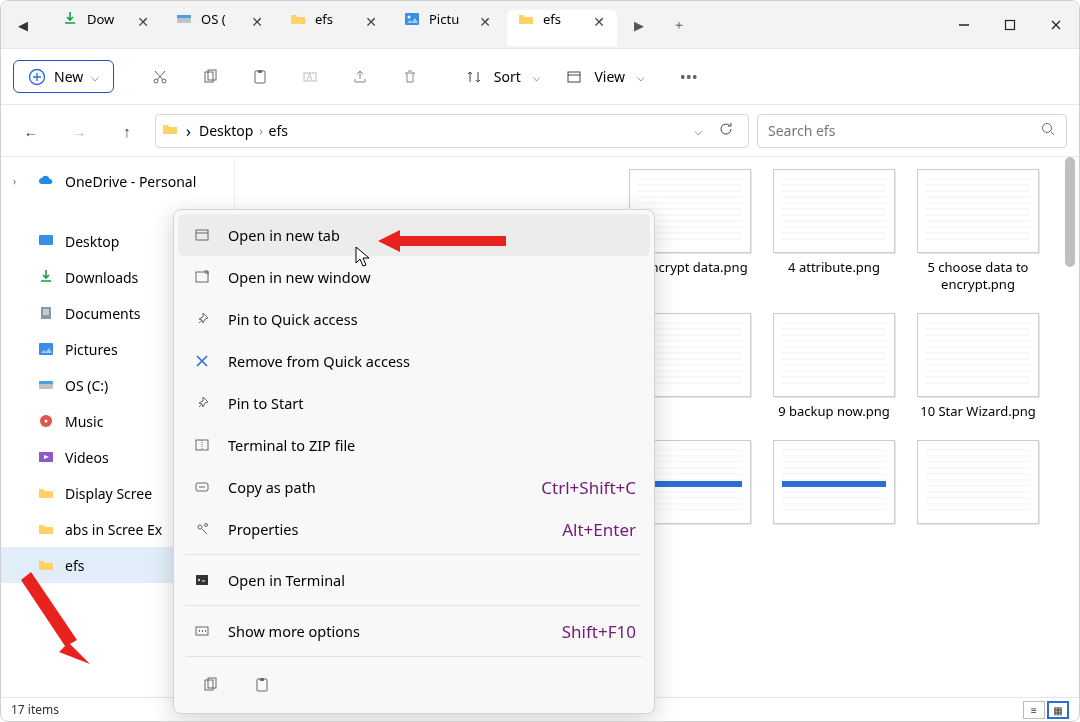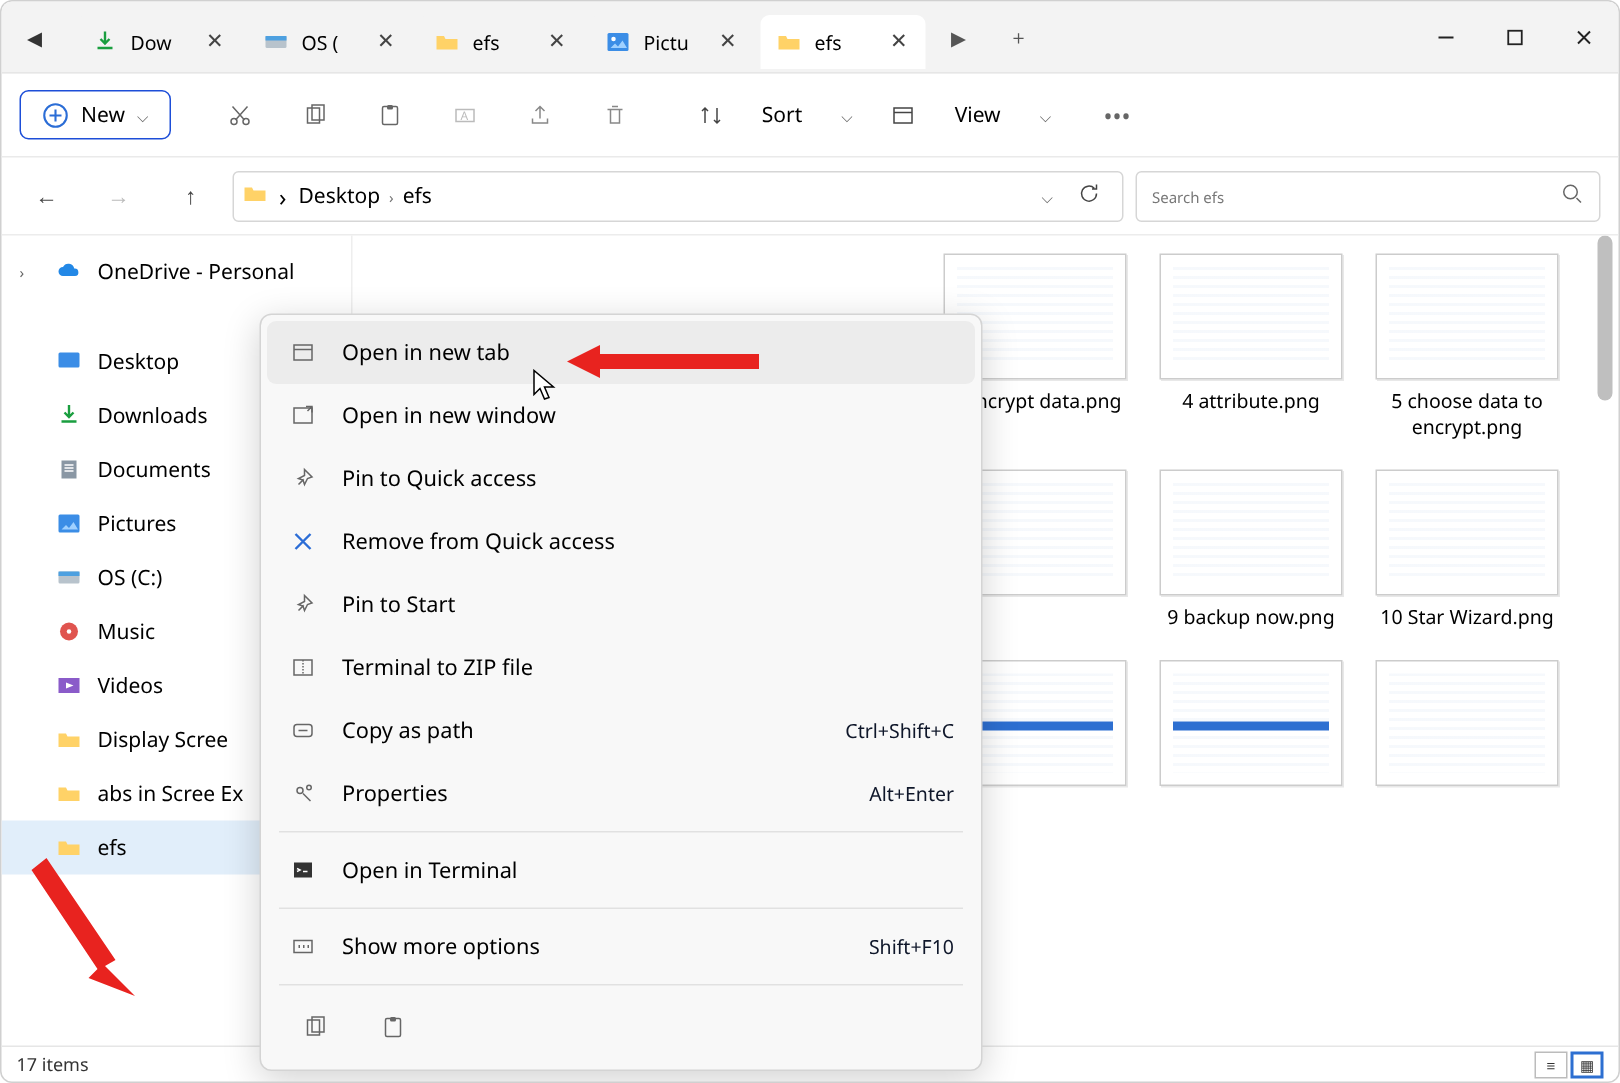--- a/index.html
+++ b/index.html
@@ -2,44 +2,44 @@
 <html><head>
 <meta charset="utf-8">
 <style>
 * { box-sizing: border-box; margin: 0; padding: 0; font-family: "Segoe UI", -apple-system, system-ui, sans-serif; }
 body { background: #fff; width: 1080px; height: 722px; overflow: hidden; position: relative; border: 1px solid #d0d0d0; border-radius: 8px; }
 
 
 .titlebar { height: 48px; display: flex; align-items: center; background: #f3f3f3; border-bottom: 1px solid #e6e6e6; }
 .nav-back-top { width: 44px; display:flex; align-items:center; justify-content:center; font-size:13px; color:#333; }
 .tabs { display: flex; align-items: center; height: 100%; padding-left: 4px; gap: 0; }
-.tab { display: flex; align-items: center; height: 36px; padding: 0 10px; margin: 6px 2px 0; border-radius: 6px 6px 0 0; gap: 8px; min-width: 110px; max-width: 140px; background: #f3f3f3; position: relative; }
+.tab { display: flex; align-items: flex-start; height: 36px; padding: 0 10px; margin: 6px 2px 0; border-radius: 6px 6px 0 0; gap: 8px; min-width: 110px; max-width: 140px; background: #f3f3f3; position: relative; }
 .tab.active { background: #fff; }
 .tab-icon { width: 18px; height: 18px; display:flex; align-items:center; justify-content:center; }
 .tab-label { font-size: 13px; white-space: nowrap; overflow: hidden; text-overflow: clip; flex:1; }
 .tab-close { font-size: 14px; color:#444; padding:2px; }
 .play-btn, .newtab-btn { width: 40px; display:flex; align-items:center; justify-content:center; color:#555; font-size:13px; }
 .winctrl { margin-left: auto; display:flex; height:100%; }
 .winctrl div { width: 46px; display:flex; align-items:center; justify-content:center; font-size:12px; color:#333; }
 
 
 .toolbar { height: 56px; display:flex; align-items:center; padding: 0 12px; gap: 6px; border-bottom:1px solid #eaeaea; }
 .new-btn { display:flex; align-items:center; gap:8px; border:1px solid #1d4ed8; border-radius:6px; padding:6px 14px; font-size:14px; }
 .tool-btn { width:44px; height:36px; display:flex; align-items:center; justify-content:center; color:#666; border-radius:4px; }
 .tool-sep { width:12px; }
-.sort-btn, .view-btn { display:flex; align-items:center; gap:26px; font-size:14px; padding:6px 10px;justify-content:space-between; }
+.sort-btn, .view-btn { display:flex; align-items:center; gap:12px; font-size:14px; padding:6px 10px;justify-content:space-between; }
 .chev { font-size:10px; color:#666; }
 
 
 .addr-row { height: 52px; display:flex; align-items:center; padding: 0 12px 0 10px; gap:8px; border-bottom:1px solid #ececec; }
 .nav-btn { width:40px; height:36px; display:flex; align-items:center; justify-content:center; color:#444; font-size:15px; }
 .addr-box { flex:1; display:flex; align-items:center; border:1px solid #d6d6d6; border-radius:4px; height:34px; padding:0 6px; gap:8px; }
 .addr-crumbs { display:flex; align-items:center; gap:6px; font-size:14px; }
 .addr-crumbs .sep { font-size:10px; color:#777; }
-.search-box { width:310px; display:flex; align-items:center; border:1px solid #d6d6d6; border-radius:4px; height:34px; padding:0 10px; gap:8px; color:#777; font-size:10px; }
+.search-box { width:310px; display:flex; align-items:center; border:1px solid #d6d6d6; border-radius:4px; height:34px; padding:0 10px; gap:8px; color:#777; font-size:14px; }
 .search-box .sicon { margin-left:auto; }
 
 
 .main { display:flex; height: calc(100% - 48px - 56px - 52px - 24px); position:relative; }
 .sidebar { width: 234px; border-right:1px solid #eee; padding:6px 0; overflow:hidden; }
 .side-item { display:flex; align-items:center; height:36px; padding:0 12px; gap:10px; font-size:14px; }
 .side-item.sel { background:#e1eefa; }
 .side-item .exp { width:14px; font-size:10px; color:#666; }
 .side-item .icon { width:18px; height:18px; display:flex; align-items:center; justify-content:center; }
 .side-sep { height:24px; }
@@ -51,21 +51,21 @@
 .file-thumb::after { content:""; position:absolute; inset:8px; background:repeating-linear-gradient(#f2f6fb,#f2f6fb 2px,#fff 2px,#fff 6px); opacity:0.7; }
 .file-thumb.bluebar::before { content:""; position:absolute; left:8px; right:8px; top:40px; height:6px; background:#2d6fd1; z-index:2; }
 .file-label { font-size:13px; text-align:center; line-height:1.3; }
 
 
 .ctx { position:absolute; left:172px; top:208px; width:482px; background:#f8f8f8; border:1px solid #d4d4d4; border-radius:8px; box-shadow:0 6px 24px rgba(0,0,0,0.18); padding:4px 0; z-index:100; }
 .ctx-item { display:flex; align-items:center; height:42px; padding:0 18px; gap:16px; font-size:14.5px; }
 .ctx-item.hl { background:#ececec; border-radius:6px; margin:0 4px; padding:0 14px; }
 .ctx-item .cicon { width:20px; height:20px; display:flex; align-items:center; justify-content:center; color:#555; }
 .ctx-item .label { flex:1; }
-.ctx-item .shortcut { font-size:13px; color:#0f172a; }
+.ctx-item .shortcut { font-size:17px; color:#701a75; }
 .ctx-sep { height:1px; background:#e1e1e1; margin:4px 12px; }
 .ctx-toolbar { display:flex; gap:8px; padding:6px 14px; }
 
 
 .arrow-red { position:absolute; z-index:200; }
 .arrow-red.a1 { left:377px; top:225px; }
 .arrow-red.a2 { left:14px; top:563px; }
 
 
 .cursor { position:absolute; left:354px; top:245px; z-index:201; }

